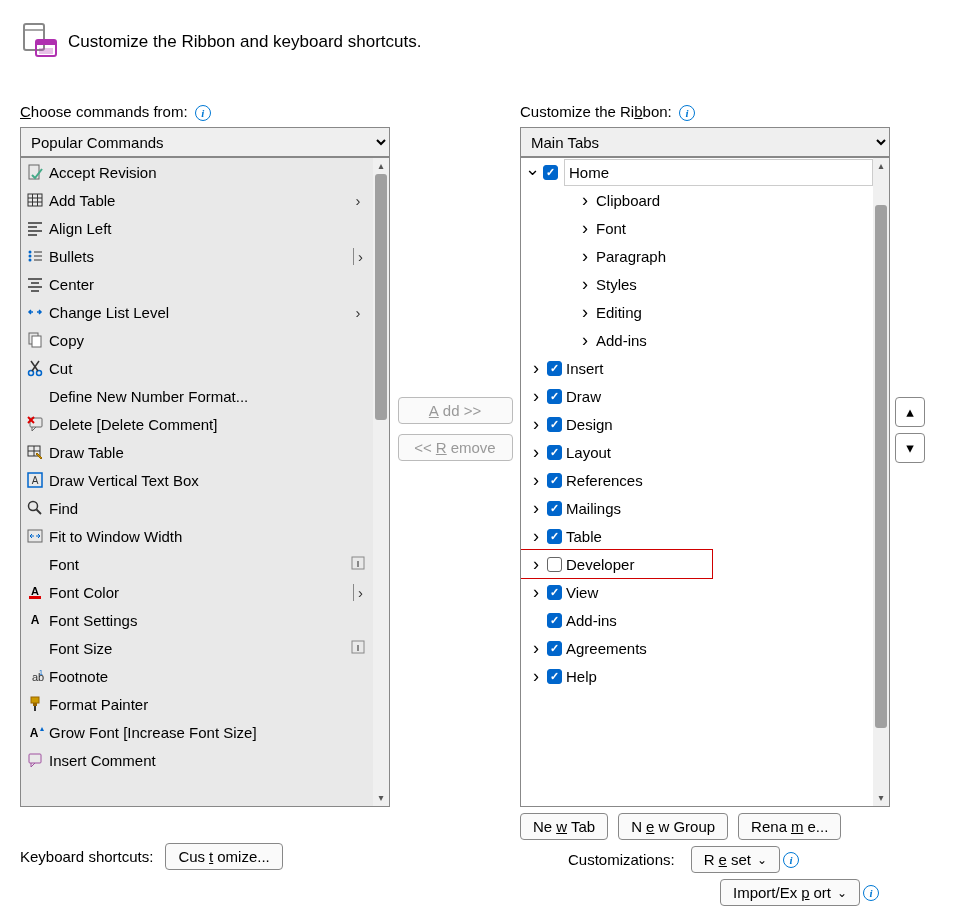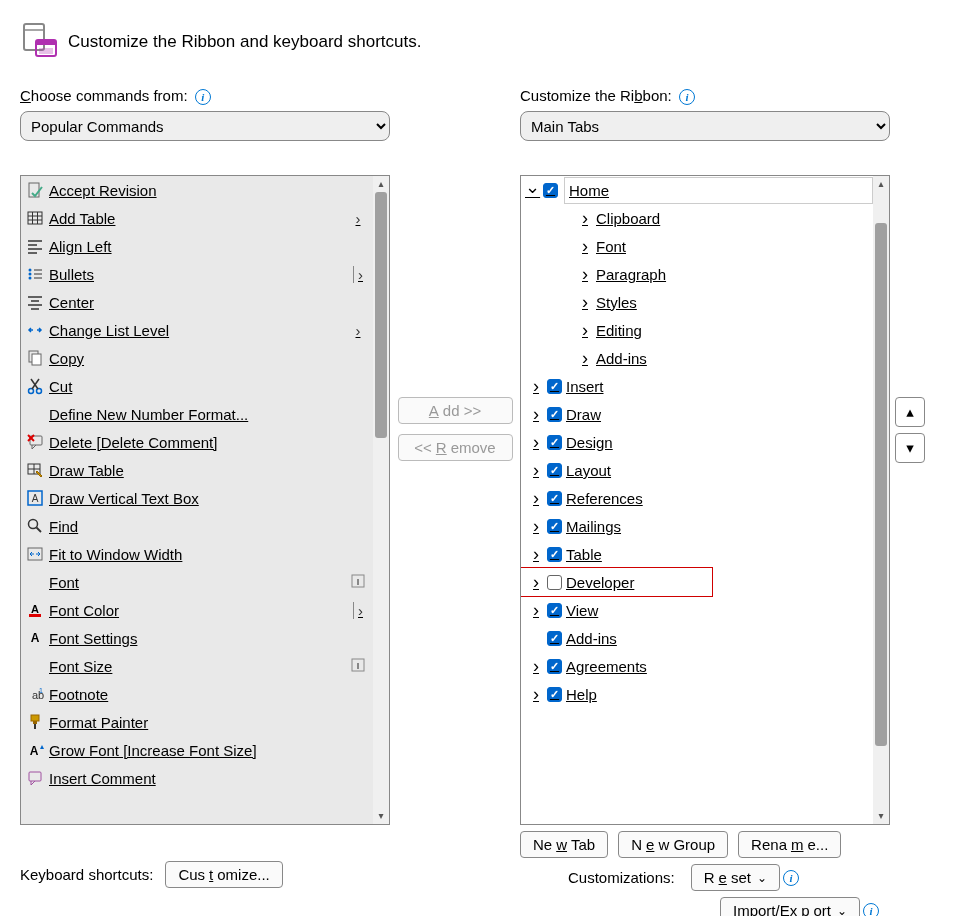--- a/index.html
+++ b/index.html
@@ -36,43 +36,41 @@
     vertical-align: middle;
     margin-left: 3px;
   }
   .columns {
     display: grid;
     grid-template-columns: 370px 130px 370px 40px;
     gap: 0;
     align-items: start;
   }
   .col { display: flex; flex-direction: column; }
-  .col-label { margin-bottom: 6px; font-size: 15px; }
+  .col-label { margin-bottom: 6px; font-size: 15px; margin-top: 16px; }
   select.dropdown {
     width: 100%;
     height: 30px;
     padding: 2px 6px;
     font-size: 15px;
     border: 1px solid #888;
-    border-radius: 8px;
-    margin-bottom: 34px;
+    border-radius: 0;
   }
   .listbox {
     border: 1px solid #888;
     height: 650px;
     overflow: hidden;
     position: relative;
     background: #e9e9e9;
   }
   .listbox.right { background: #fff; }
   .list-inner {
     position: absolute;
     top: 0; left: 0; right: 16px; bottom: 0;
     overflow: hidden;
-    text-decoration: underline;
   }
   .scrollbar {
     position: absolute;
     right: 0; top: 0; bottom: 0;
     width: 16px;
     background: #f0f0f0;
     display: flex;
     flex-direction: column;
   }
   .scroll-arrow { height: 16px; text-align: center; font-size: 10px; color: #555; line-height: 16px; }

